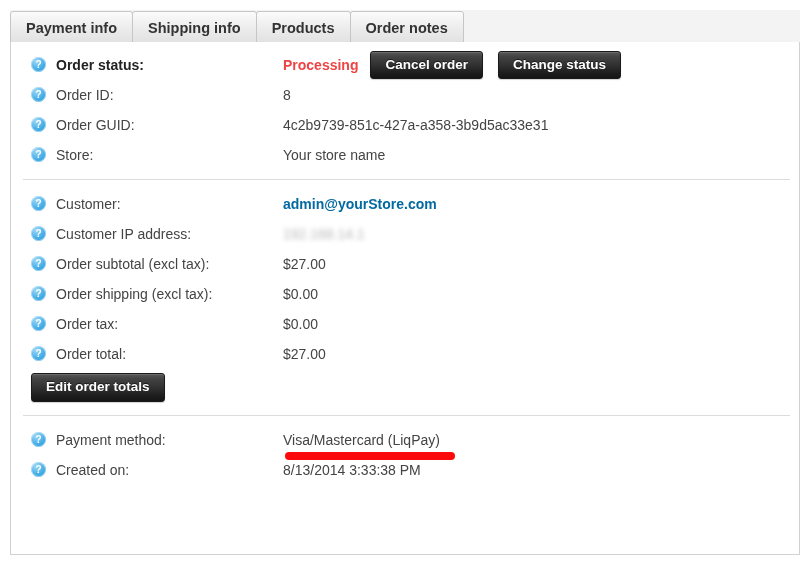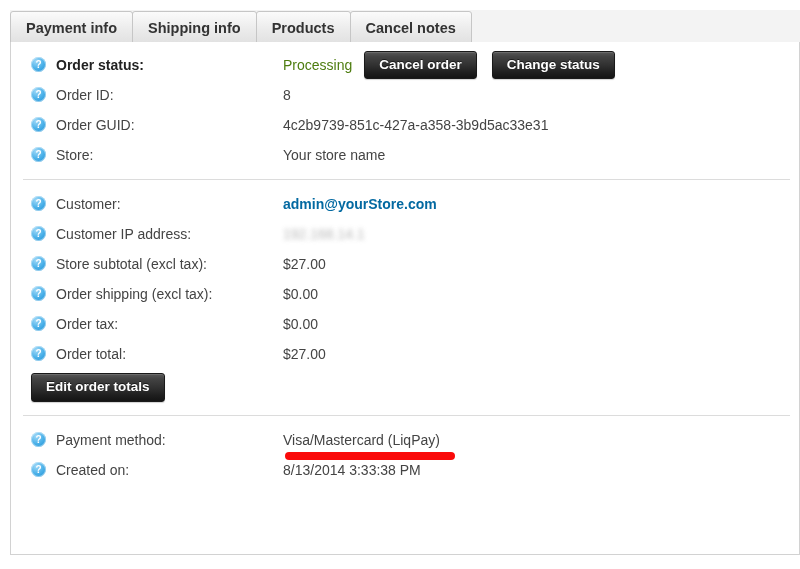--- a/index.html
+++ b/index.html
@@ -139,22 +139,22 @@
     font-weight: bold;
     color: #222222;
   }
 
   .value-text {
     font-size: 14px;
     color: #444444;
     white-space: nowrap;
   }
   .value-text.bold {
-    font-weight: normal;
-    color: #4d7c0f;
+    font-weight: bold;
+    color: #ef4444;
   }
   .value-link {
     font-size: 14px;
     font-weight: bold;
     color: #0369a1;
     text-decoration: none;
     white-space: nowrap;
     cursor: pointer;
   }
   .value-blurred {
@@ -214,21 +214,21 @@
     <div class="tab">
       <span>Payment info</span>
     </div>
     <div class="tab">
       <span>Shipping info</span>
     </div>
     <div class="tab">
       <span>Products</span>
     </div>
     <div class="tab">
-      <span>Cancel notes</span>
+      <span>Order notes</span>
     </div>
   </div>
 </div>
 
 <div class="panel">
 
   <div class="section pad-top-10">
 
     <div class="row">
       <div class="label-cell">
@@ -293,21 +293,21 @@
         <span class="label-text">Customer IP address:</span>
       </div>
       <div class="value-cell">
         <span class="value-blurred">192.168.14.1</span>
       </div>
     </div>
 
     <div class="row">
       <div class="label-cell">
         <span class="help-icon"></span>
-        <span class="label-text">Store subtotal (excl tax):</span>
+        <span class="label-text">Order subtotal (excl tax):</span>
       </div>
       <div class="value-cell">
         <span class="value-text">$27.00</span>
       </div>
     </div>
 
     <div class="row">
       <div class="label-cell">
         <span class="help-icon"></span>
         <span class="label-text">Order shipping (excl tax):</span>

